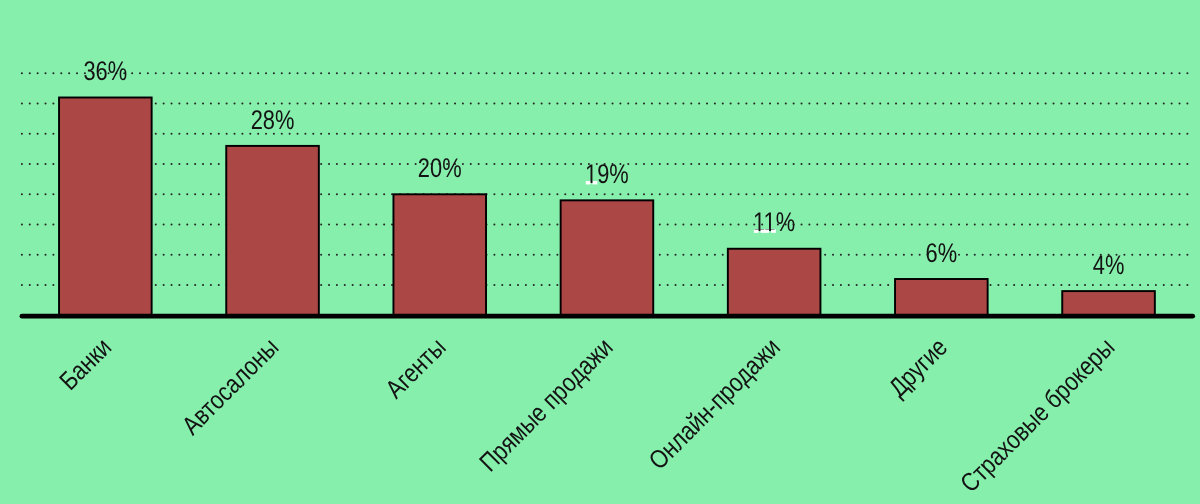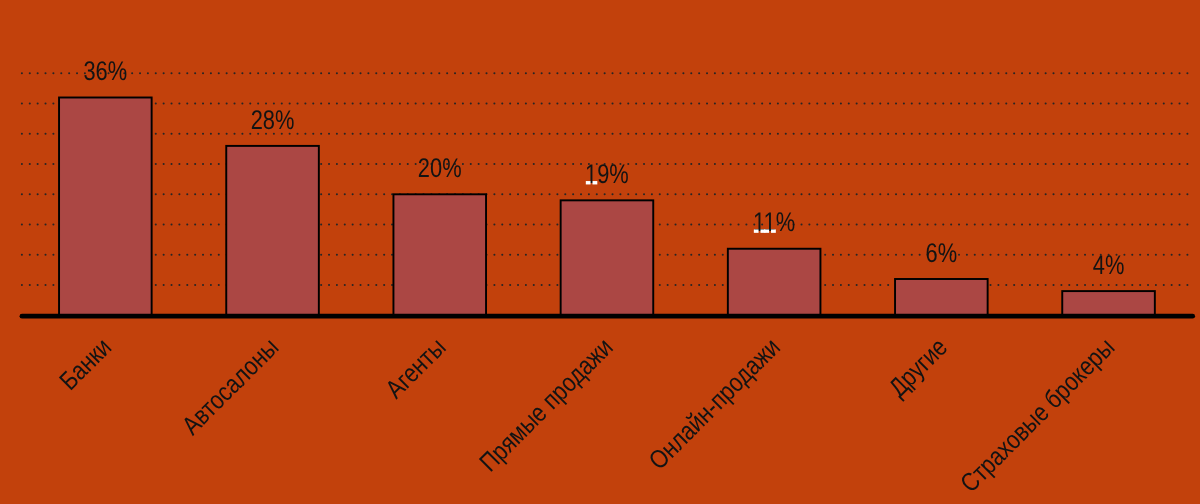--- a/index.html
+++ b/index.html
@@ -14,21 +14,21 @@
     overflow: hidden;
     font-family: "Liberation Sans", sans-serif;
     -webkit-font-smoothing: antialiased;
     -moz-osx-font-smoothing: grayscale;
     text-rendering: geometricPrecision;
   }
   #chart-root {
     position: relative;
     width: 1200px;
     height: 504px;
-    background: #c2410c;
+    background: #86efac;
     overflow: hidden;
   }
   svg.chart-svg {
     position: absolute;
     left: 0;
     top: 0;
     display: block;
     will-change: transform;
     transform: translateZ(0);
   }

